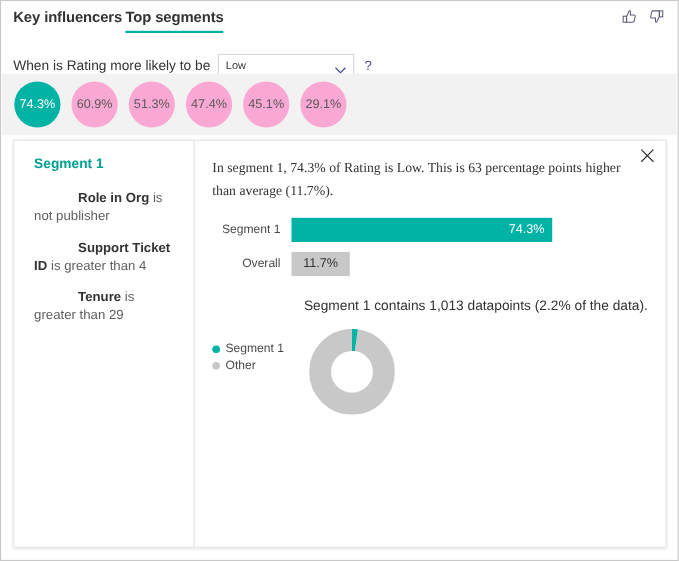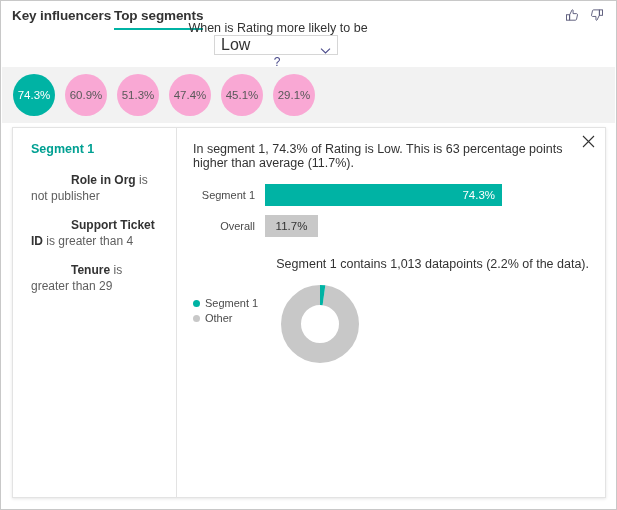--- a/index.html
+++ b/index.html
@@ -50,45 +50,44 @@
     right: 12px;
     top: 7px;
     display: flex;
     gap: 9px;
   }
   .feedback-icons svg { display: block; }
 
   
   .question-row {
     position: absolute;
-    left: 0; top: 20px;
+    left: 0; top: 44px;
     width: 543px;
     height: 30px;
     display: flex;
     align-items: center;
-    flex-direction: column;
   }
   .question-label {
     margin-left: 11px;
     font-size: 12.5px;
     color: #333333;
   }
   .dropdown {
     margin-left: 7px;
     width: 122px;
     height: 20px;
     border: 1px solid #d6d6d6;
     background: #ffffff;
     display: flex;
     align-items: center;
     position: relative;
     cursor: pointer;
   }
   .dropdown-value {
-    font-size: 16px;
+    font-size: 10px;
     color: #333333;
     margin-left: 6px;
   }
   .chev {
     position: absolute;
     right: 6px;
     top: 5px;
   }
   .help-mark {
     margin-left: 9px;
@@ -175,23 +174,24 @@
     right: 8px; top: 4px;
     width: 18px; height: 18px;
     cursor: pointer;
     display: flex;
     align-items: center;
     justify-content: center;
   }
   .summary-text {
     font-size: 12.5px;
     color: #333333;
-    line-height: 14px;
+    line-height: 21px;
     width: 385px;
     margin: 0 0 14px 0;
+    font-family: Liberation Serif, serif;
   }
 
   
   .barchart { margin-left: 0px; }
   .bar-row {
     display: flex;
     align-items: center;
     height: 22px;
     margin-bottom: 9px;
   }

